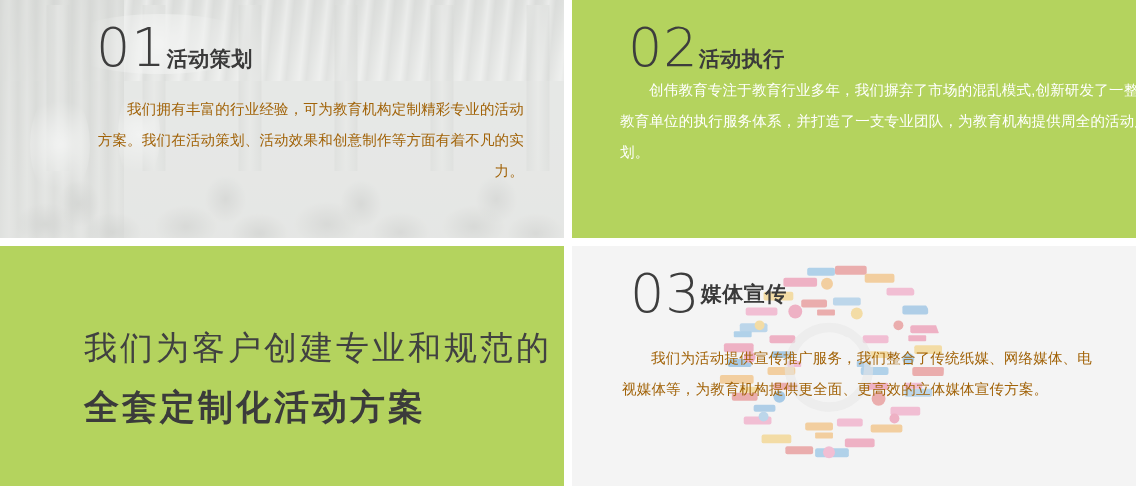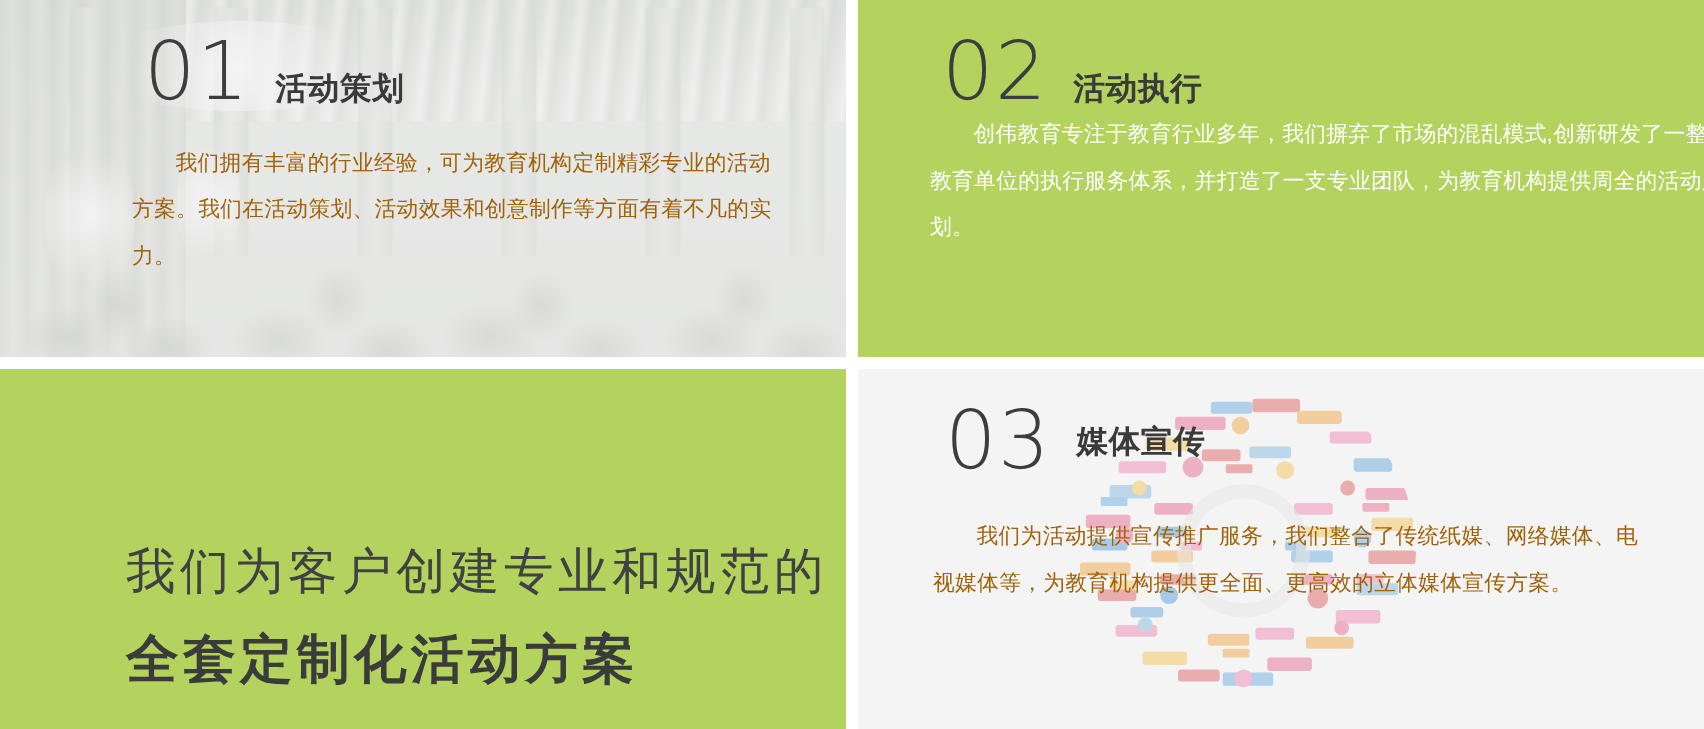--- a/index.html
+++ b/index.html
@@ -30,21 +30,21 @@
   .panel-01 { left: 0px;   top: 0px;   width: 564px; height: 238px; }
   .panel-02 { left: 572px; top: 0px;   width: 660px; height: 238px; }
   .panel-03 { left: 0px;   top: 246px; width: 564px; height: 240px; }
   .panel-04 { left: 572px; top: 246px; width: 564px; height: 240px; }
 
   
   .bg-green { background: #b4d35e; }
   .bg-gray  { background: #f4f4f4; }
 
   
-  .photo-panel { background: #dedfdd; }
+  .photo-panel { background: #dedfdd; text-align: right; }
 
   .photo-layer {
     position: absolute;
     inset: 0;
     opacity: 1;
   }
   .photo-ceiling {
     position: absolute;
     left: 0; top: 0; width: 100%; height: 34%;
     background:
@@ -142,21 +142,20 @@
 
   .head-num {
     font-size: 54px;
     line-height: 1;
     font-weight: 300;
     letter-spacing: 1px;
     color: #3d3d3d;
     font-family: "DejaVu Sans", "Liberation Sans", sans-serif;
   }
   .head-title {
-    margin-left: 17px;
     font-size: 21px;
     font-weight: bold;
     color: #3a3a3a;
     letter-spacing: 0.5px;
   }
 
   .body-text {
     margin: 19px 40px 0 88px;
     font-size: 14.5px;
     line-height: 31px;
@@ -167,22 +166,21 @@
   .panel-02 .body-text {
     margin: 0 46px 0 48px;
     color: #ffffff;
   }
   .panel-04 .body-text {
     margin: 22px 36px 0 50px;
   }
 
   
   .headline-wrap {
-    padding: 116px 0 0 84px;
-    font-family: Liberation Mono, monospace;
+    padding: 80px 0 0 84px;
   }
   .headline-1 {
     font-size: 33px;
     font-weight: 400;
     color: #414141;
     letter-spacing: 3px;
     line-height: 1.35;
   }
   .headline-2 {
     margin-top: 12px;

